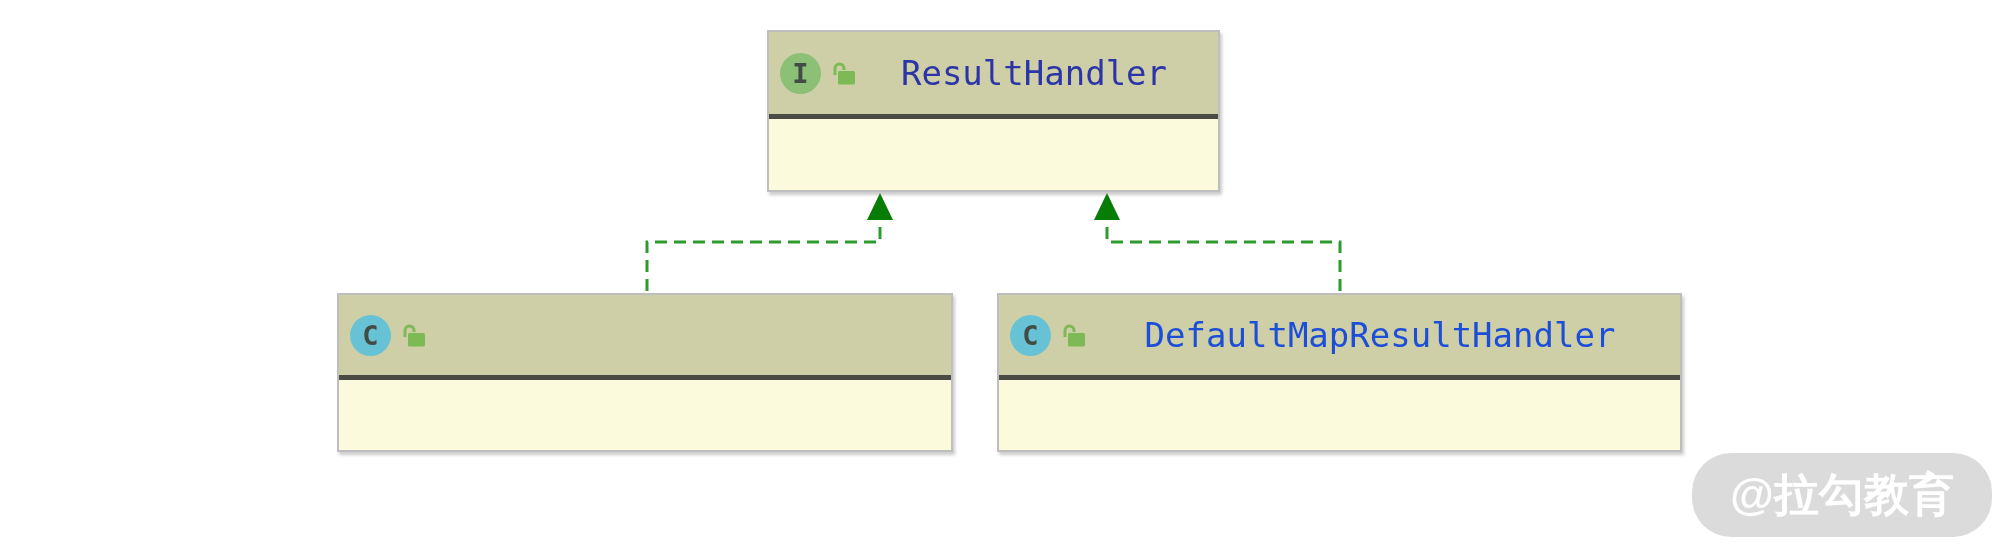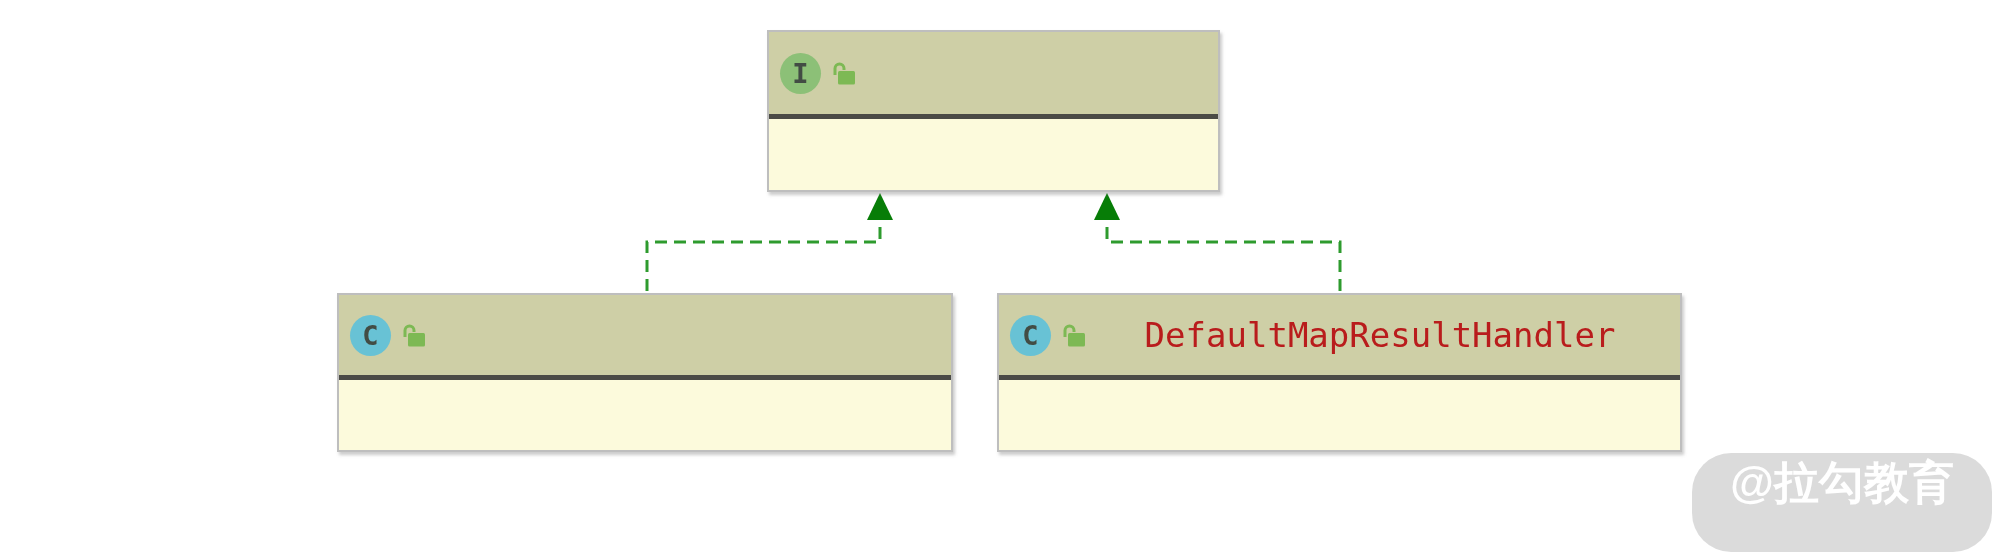--- a/index.html
+++ b/index.html
@@ -66,31 +66,32 @@
 
   .node-label {
     flex: 1 1 auto;
     text-align: center;
     font-size: 34px;
     letter-spacing: 0;
     white-space: nowrap;
     padding-right: 8px;
   }
   .label-blue { color: #2b35a8; }
-  .label-dark { color: #b91c1c; }
+  .label-dark { color: #1d4ed8; }
 
   
   .watermark {
     position: absolute;
     left: 1692px; top: 453px;
-    width: 300px; height: 99px;
+    width: 300px; height: 84px;
     background: #d9d9d9;
     opacity: 0.92;
     border-radius: 39px;
     display: flex;
+    align-items: center;
     justify-content: center;
   }
   .watermark-text {
     color: #ffffff;
     font-family: "Liberation Sans", "DejaVu Sans", sans-serif;
     font-size: 45px;
     font-weight: bold;
     white-space: nowrap;
   }
 </style>
@@ -110,20 +111,21 @@
     </g>
   </svg>
 
   <div class="uml-node node-if">
     <div class="node-header">
       <span class="badge badge-interface">I</span>
       <svg class="lock-icon" width="28" height="28" viewBox="0 0 28 28">
         <path d="M5,16 V9.5 a4.5,4.5 0 0 1 9,0 V11" fill="none" stroke="#7db954" stroke-width="3"></path>
         <rect x="8" y="12" width="17" height="13.5" rx="1.5" fill="#7db954"></rect>
       </svg>
+      <span class="node-label label-blue">ResultHandler</span>
     </div>
     <div class="node-sep"></div>
     <div class="node-body"></div>
   </div>
 
   <div class="uml-node node-c1">
     <div class="node-header">
       <span class="badge badge-class">C</span>
       <svg class="lock-icon" width="28" height="28" viewBox="0 0 28 28">
         <path d="M5,16 V9.5 a4.5,4.5 0 0 1 9,0 V11" fill="none" stroke="#7db954" stroke-width="3"></path>

